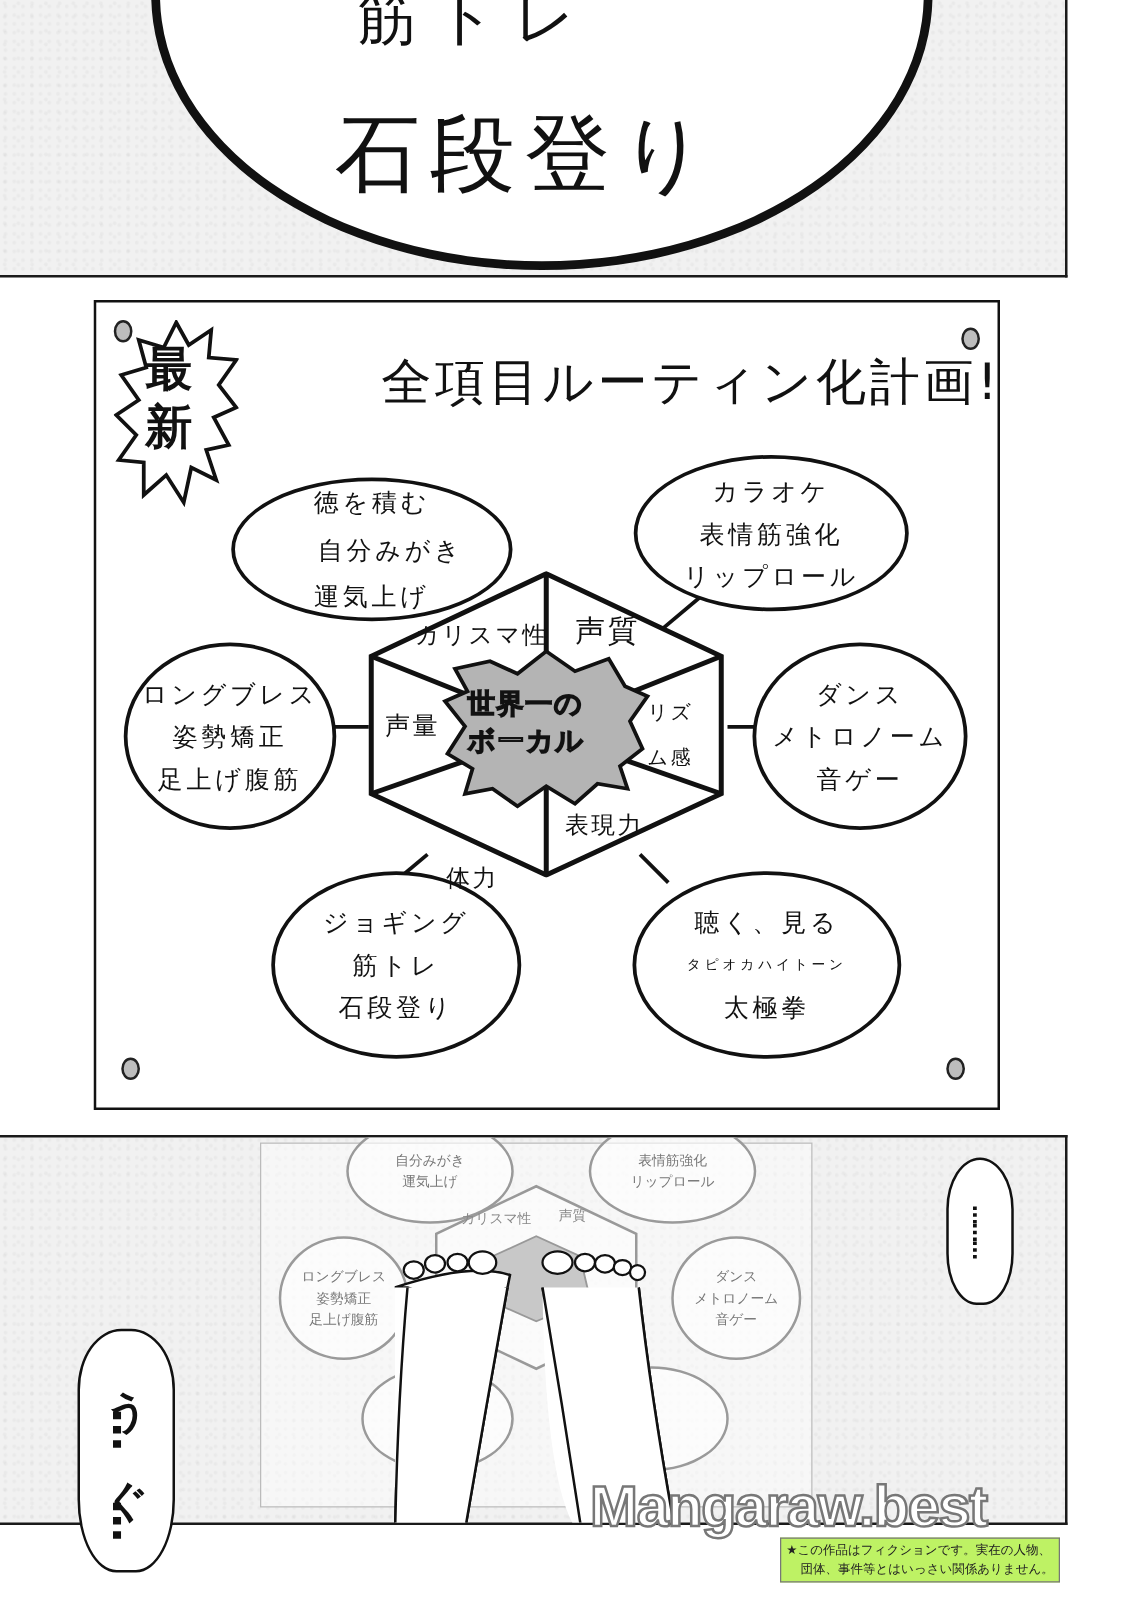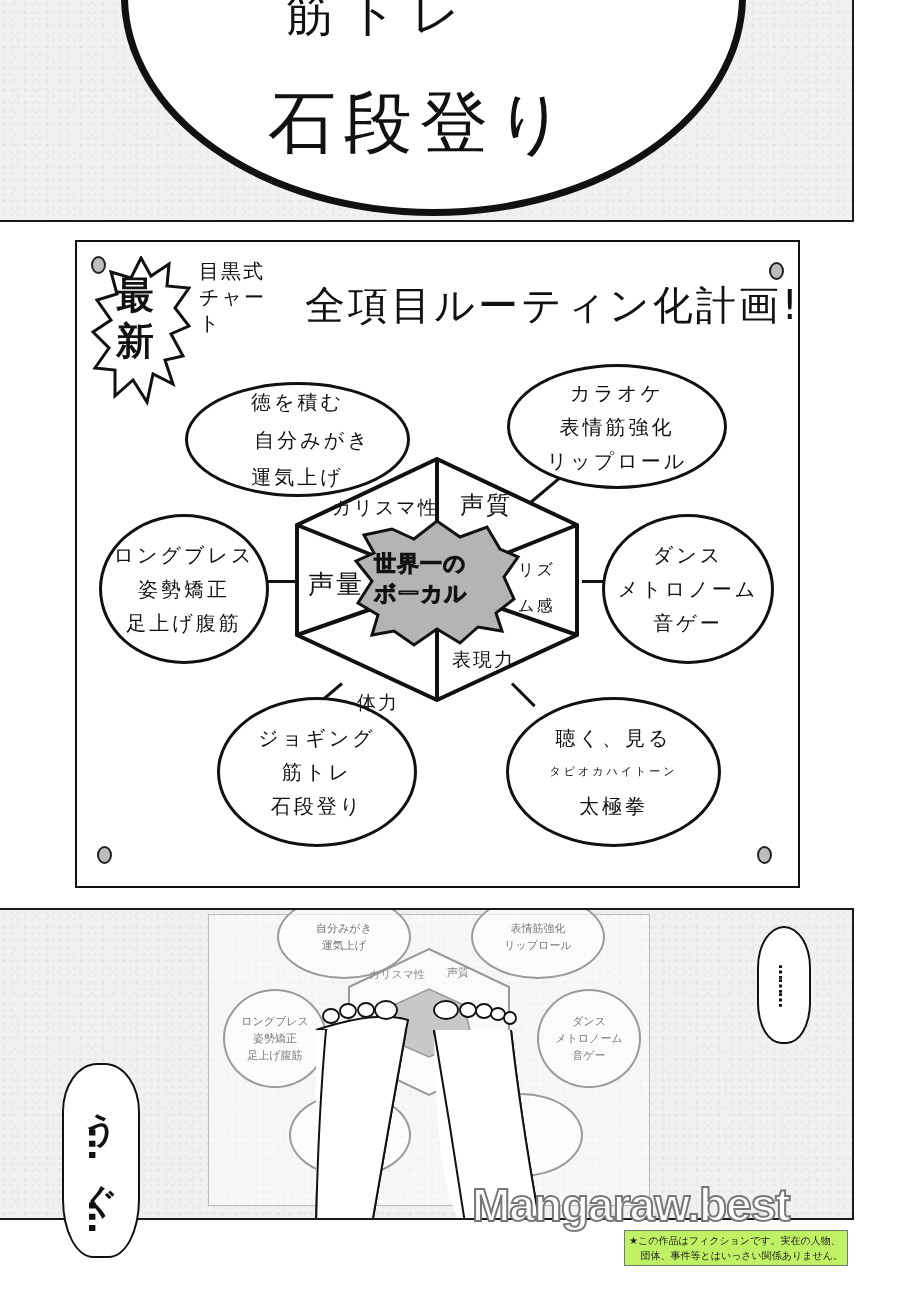--- a/index.html
+++ b/index.html
@@ -106,24 +106,20 @@
   <div class="pin" style="left:692px;top:20px;"></div>
   <div class="pin" style="left:20px;top:604px;"></div>
   <div class="pin" style="left:680px;top:604px;"></div>
 
   <svg class="burst" viewBox="0 0 100 150">
     <polygon points="50,2 60,20 78,8 76,30 98,32 84,52 98,70 80,78 92,100 74,104 82,128 62,118 56,146 42,124 24,140 24,114 4,112 18,92 2,76 20,64 6,44 26,38 20,16 40,22" fill="#fff" stroke="#111" stroke-width="3"></polygon>
   </svg>
   <div class="burst-text hand">
     <div>最</div>
     <div>新</div>
-  </div>
-  <div class="meguro hand">
-    <div>目黒式</div>
-    <div>チャート</div>
   </div>
   <div class="title hand">全項目ルーティン化計画!</div>
 
   <div class="connector" style="left:262px;top:246px;width:40px;transform:rotate(-18deg);"></div>
   <div class="connector" style="left:450px;top:262px;width:44px;transform:rotate(-40deg);"></div>
   <div class="connector" style="left:505px;top:338px;width:25px;"></div>
   <div class="connector" style="left:190px;top:338px;width:28px;"></div>
   <div class="connector" style="left:265px;top:440px;width:30px;transform:rotate(140deg);"></div>
   <div class="connector" style="left:435px;top:440px;width:32px;transform:rotate(45deg);"></div>
 
@@ -165,21 +161,21 @@
       <line x1="145" y1="150" x2="145" y2="243" stroke="#111" stroke-width="4"></line>
       <line x1="5" y1="68" x2="85" y2="100" stroke="#111" stroke-width="4"></line>
       <line x1="285" y1="68" x2="205" y2="100" stroke="#111" stroke-width="4"></line>
       <line x1="5" y1="178" x2="85" y2="150" stroke="#111" stroke-width="4"></line>
       <line x1="285" y1="178" x2="205" y2="150" stroke="#111" stroke-width="4"></line>
       <polygon points="72,78 100,72 122,82 145,64 168,80 195,70 208,92 226,100 212,120 222,142 204,156 210,174 186,170 168,186 145,172 122,188 102,174 80,178 86,158 66,146 80,124 64,104 82,96" fill="#b4b4b4" stroke="#111" stroke-width="3"></polygon>
     </svg>
     <div class="hex-label hand" style="left:40px;top:38px;">カリスマ性</div>
     <div class="hex-label hand" style="left:168px;top:32px;font-size:24px;">声質</div>
     <div class="hex-label hand" style="left:226px;top:95px;width:44px;white-space:normal;line-height:36px;font-size:16px;">リズム感</div>
-    <div class="hex-label hand" style="left:16px;top:110px;font-size:26px;">声量</div>
+    <div class="hex-label hand" style="left:16px;top:110px;font-size:20px;">声量</div>
     <div class="hex-label hand" style="left:65px;top:190px;margin-top:43px;">体力</div>
     <div class="hex-label hand" style="left:160px;top:190px;">表現力</div>
     <div class="center-text">
       <div>世界一の</div>
       <div>ボーカル</div>
     </div>
   </div>
 </div>
 
 <div class="panel" id="panel-bottom">

